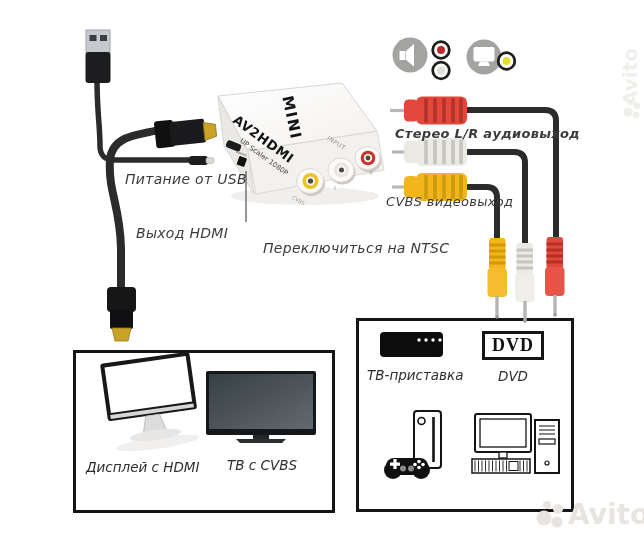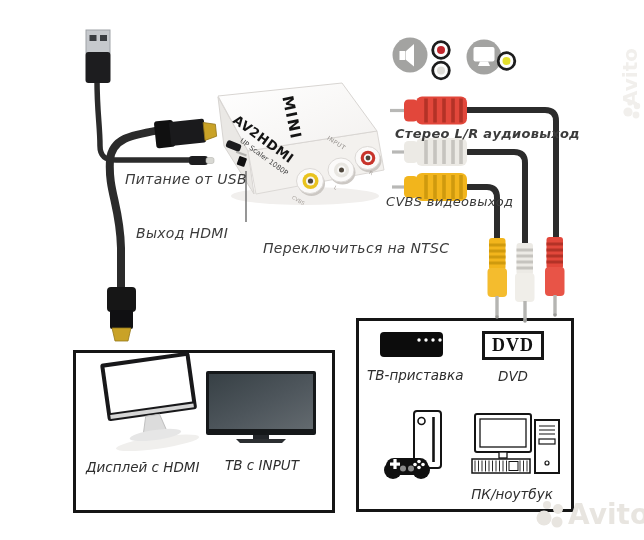--- a/index.html
+++ b/index.html
@@ -232,28 +232,27 @@
   <div class="boxtext" style="left:336px;top:184px;transform:rotate(30deg) scale(.85);font-size:6px;color:#aaa5a0;">L</div>
   <div class="boxtext" style="left:371px;top:169px;transform:rotate(30deg) scale(.85);font-size:6px;color:#aaa5a0;">R</div>
 
   <div class="lbl" style="left:125px;top:171px;text-align:center;">Питание от USB</div>
   <div class="lbl" style="left:136px;top:225px;">Выход HDMI</div>
   <div class="lbl" style="left:215px;top:240px;margin-left:48px;">Переключиться на NTSC</div>
   <div class="lbl small" style="left:395px;top:126px;font-weight:bold;">Стерео L/R аудиовыход</div>
   <div class="lbl small" style="left:386px;top:194px;">CVBS видеовыход</div>
 
   <div class="caption" style="left:86px;top:459px;width:110px;">Дисплей с HDMI</div>
-  <div class="caption" style="left:222px;top:457px;width:80px;">ТВ с INPUT</div>
+  <div class="caption" style="left:222px;top:457px;width:80px;">ТВ с CVBS</div>
 
   <div class="dvd-logo-box">
     <span>DVD</span>
   </div>
   <div class="caption" style="left:367px;top:367px;width:90px;">ТВ-приставка</div>
   <div class="caption" style="left:483px;top:368px;width:60px;">DVD</div>
-  <div class="caption" style="left:467px;top:486px;width:90px;">ПК/ноутбук</div>
 
   <div class="wm-bottom">
     <svg width="32" height="34" viewBox="0 0 32 34">
       <circle cx="14" cy="7" r="4" fill="#e8e5e0"></circle>
       <circle cx="25" cy="11" r="5" fill="#e8e5e0"></circle>
       <circle cx="11" cy="20" r="7.5" fill="#e8e5e0"></circle>
       <circle cx="24" cy="24" r="5.5" fill="#e8e5e0"></circle>
     </svg>
     <span class="wm-text">Avito</span>
   </div>

